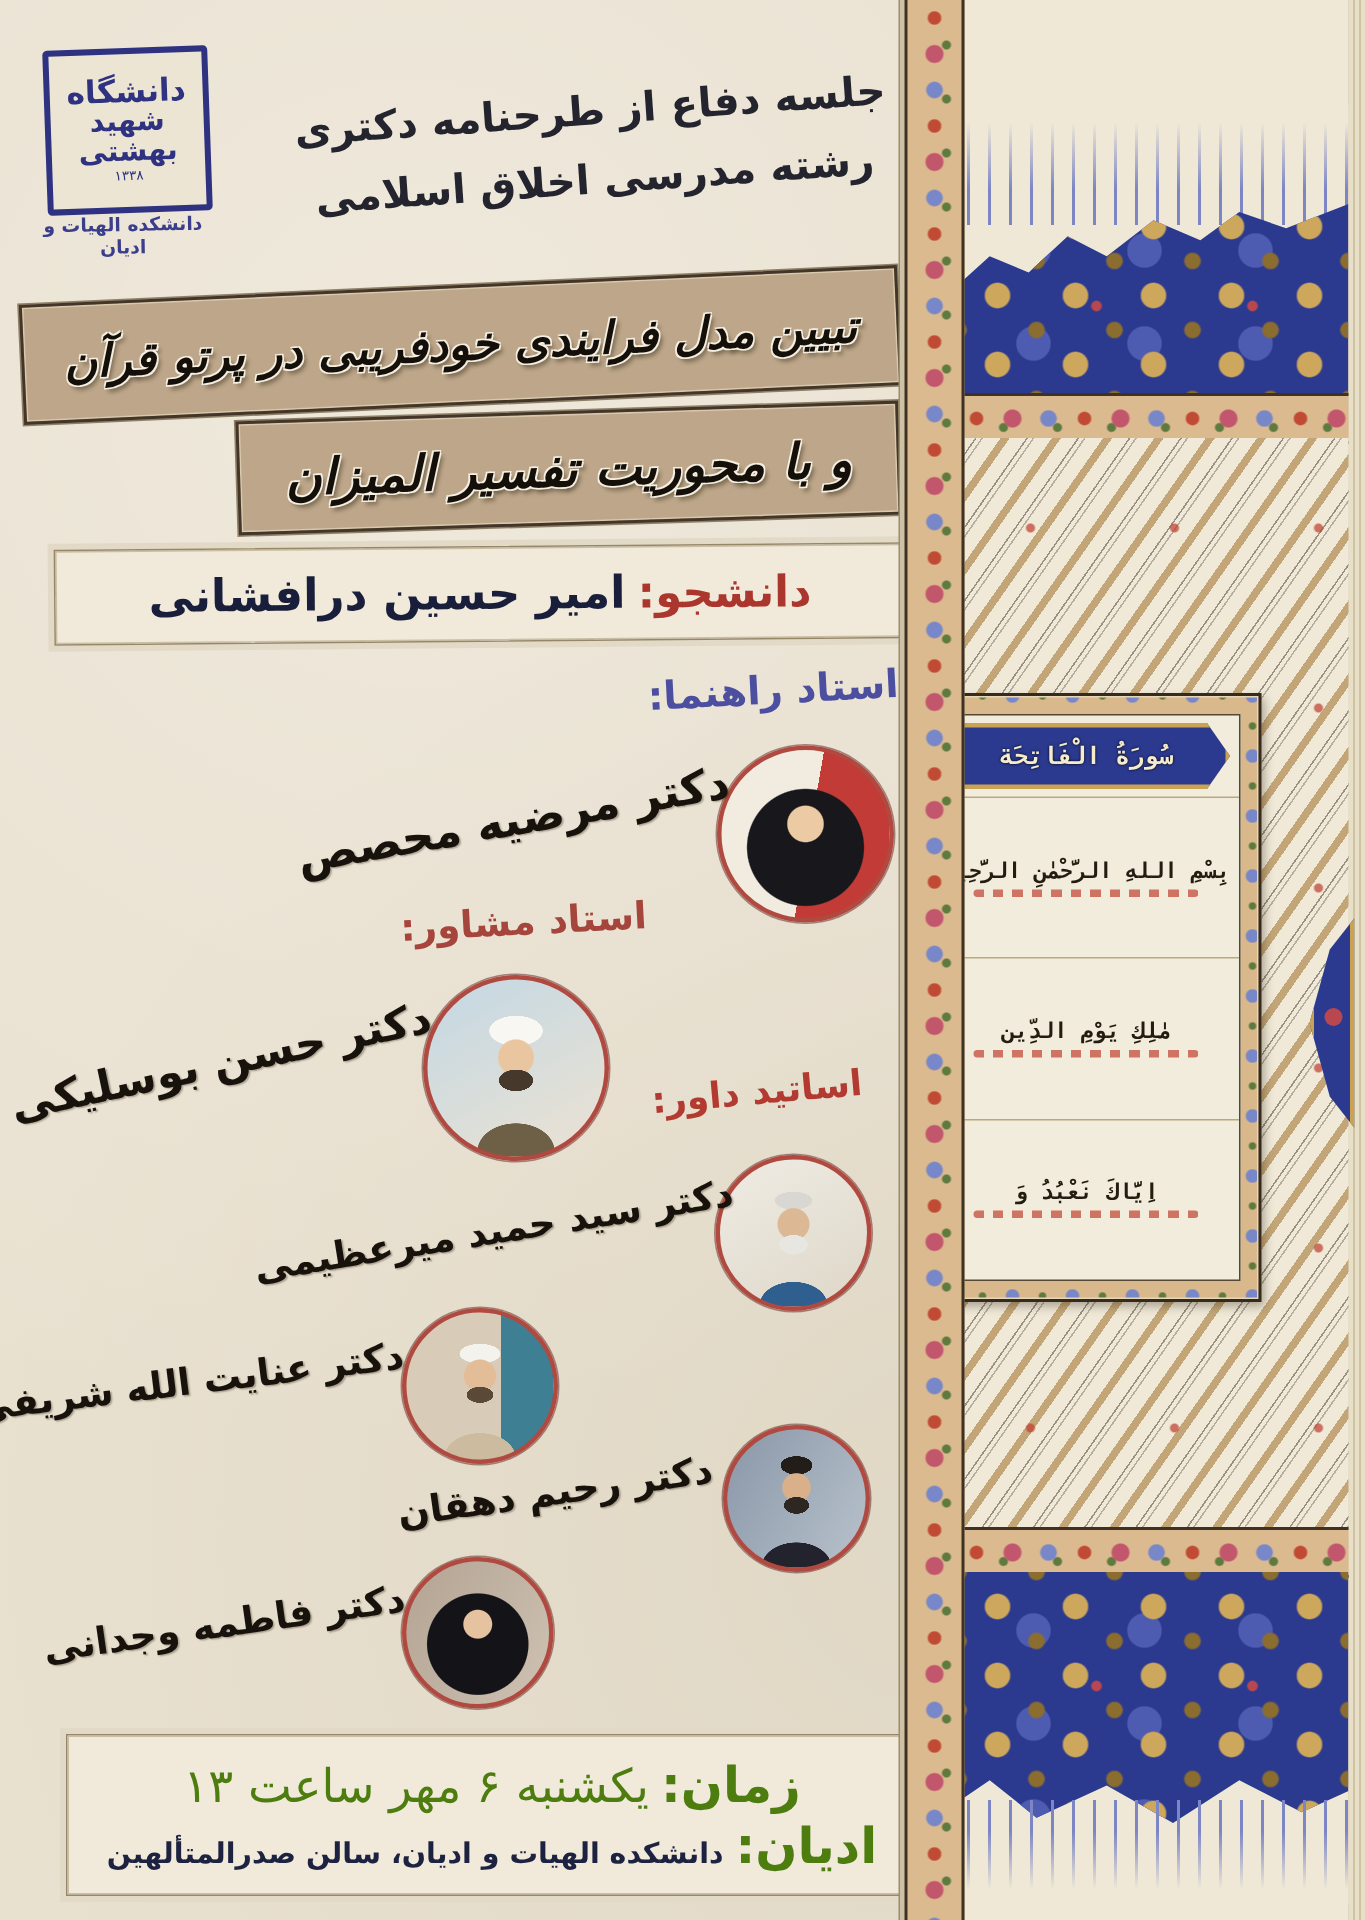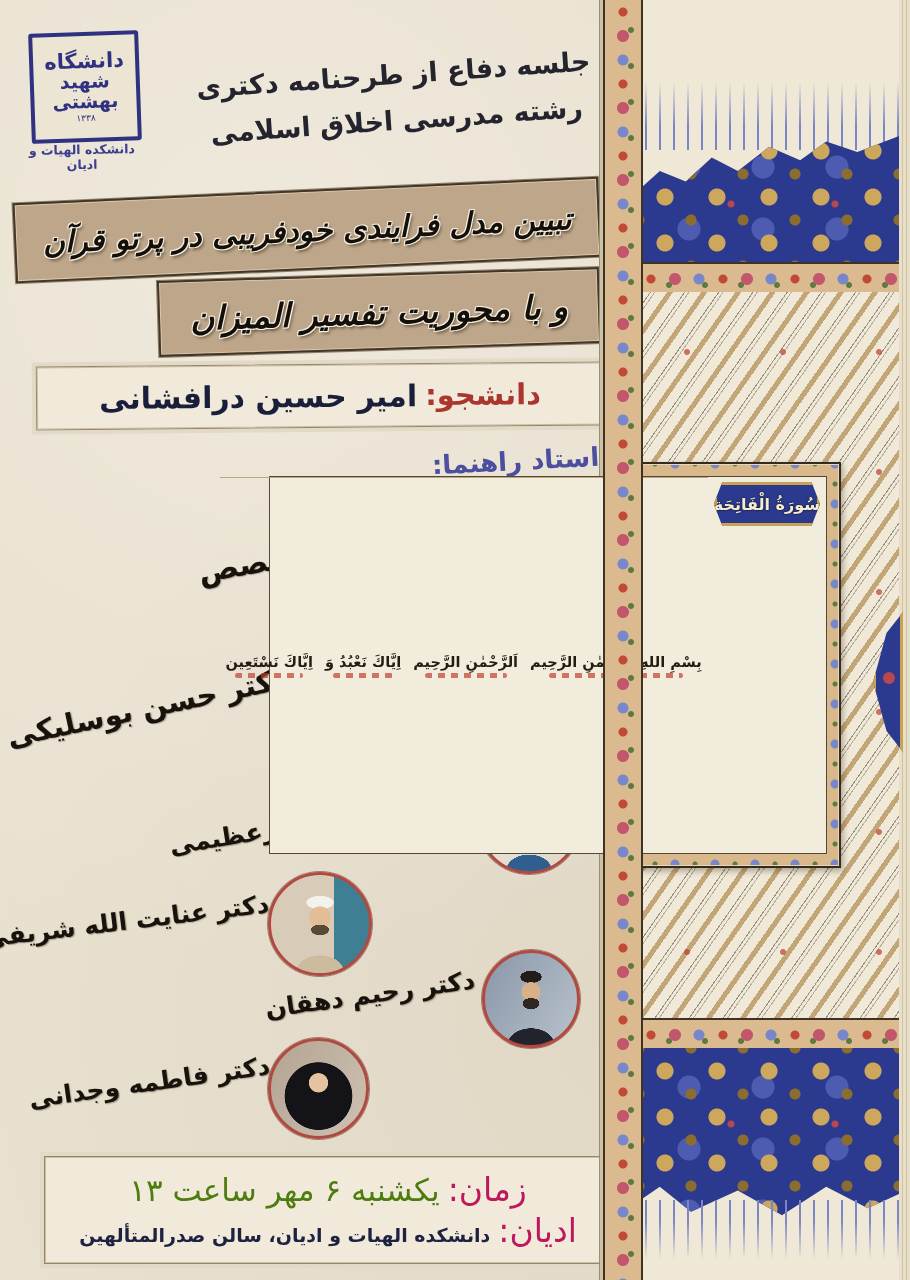--- a/index.html
+++ b/index.html
@@ -120,21 +120,21 @@
     linear-gradient(120deg,#b3a393,#cec2b2);}
 
   
   .schedule-box{
     position:absolute;top:1156px;left:44px;width:566px;height:106px;
     background:#f1eadb;border:1px solid #97876a;
     box-shadow:0 0 0 4px #e2dac6, inset 0 0 0 1px #cabfa5;
     display:flex;flex-direction:column;align-items:center;justify-content:center;gap:2px;
   }
   .sched-line{display:flex;align-items:baseline;gap:8px;white-space:nowrap;}
-  .sched-label{color:#be185d;font-size:33px;font-weight:normal;}
+  .sched-label{color:#4d7c0f;font-size:33px;font-weight:bold;}
   .time-value{color:#4d7c0f;font-size:31px;font-weight:normal;}
   .place-value{color:#1c2240;font-size:19px;font-weight:bold;}
 
   
   .ms{position:absolute;top:0;left:600px;width:310px;height:1280px;background:#efe8d6;
       border-left:3px solid #cec2a6;box-shadow:-1px 0 0 #9a8c6e;}
   .ms-edge{position:absolute;top:0;right:0;width:14px;height:100%;
     background:repeating-linear-gradient(90deg,#e8dfc8 0 3px,#cfc3a4 3px 4px);}
   .floral{background-color:#dcba8f;}
   .floral-v{
@@ -195,21 +195,21 @@
     background-color:#d9b98c;
     background-image:
       radial-gradient(circle, #c2566c 0 4.5px, rgba(0,0,0,0) 5.5px),
       radial-gradient(circle, #7787c8 0 4px, rgba(0,0,0,0) 5px),
       radial-gradient(circle, #5e7a3f 0 2px, rgba(0,0,0,0) 3px);
     background-size:40px 40px,40px 40px,20px 20px;
     background-position:0 0,20px 20px,10px 10px;
     padding:12px;box-sizing:border-box;display:flex;
   }
   .fatiha-inner{
-    flex:1;background:#f2ecdc;border:1px solid #544733;display:flex;
+    flex:1;background:#f2ecdc;border:1px solid #544733;display:flex;flex-direction:column;font-family:Liberation Mono, monospace;
   }
   .sura-cartouche{
     margin:5px 6px;height:44px;flex:none;
     background:#2b3a8e;clip-path:polygon(8% 0,92% 0,100% 50%,92% 100%,8% 100%,0 50%);
     box-shadow:inset 0 0 0 3px #c9a254;
     display:flex;align-items:center;justify-content:center;
     color:#f5eccf;font-size:16px;font-weight:bold;text-shadow:0 0 2px #000;
   }
   .verse-row{
     flex:1;display:flex;flex-direction:column;justify-content:center;align-items:center;
@@ -312,31 +312,27 @@
     <div class="ms-text"></div>
 
     <div class="ms-fatiha">
       <div class="fatiha-inner">
         <div class="sura-cartouche">سُورَةُ الْفَاتِحَة</div>
         <div class="verse-row">
           <span class="verse-text">بِسْمِ اللهِ الرَّحْمٰنِ الرَّحِيم</span>
           <span class="verse-trans"></span>
         </div>
         <div class="verse-row">
-          <span class="verse-text">اَلرَّحْمٰنِ الرَّحِيم</span>
+          <span class="verse-text">مٰلِكِ يَوْمِ الدِّين</span>
           <span class="verse-trans"></span>
         </div>
         <div class="verse-row">
           <span class="verse-text">اِيَّاكَ نَعْبُدُ وَ</span>
           <span class="verse-trans"></span>
         </div>
-        <div class="verse-row">
-          <span class="verse-text">اِيَّاكَ نَسْتَعِين</span>
-          <span class="verse-trans"></span>
-        </div>
       </div>
     </div>
 
     <div class="ms-medallion"></div>
     <div class="floral-h floral floral-h2"></div>
     <div class="ms-bottom-panel arabesque"></div>
     <div class="ms-fringe-bottom"></div>
     <div class="floral-v floral"></div>
   </div>
 

